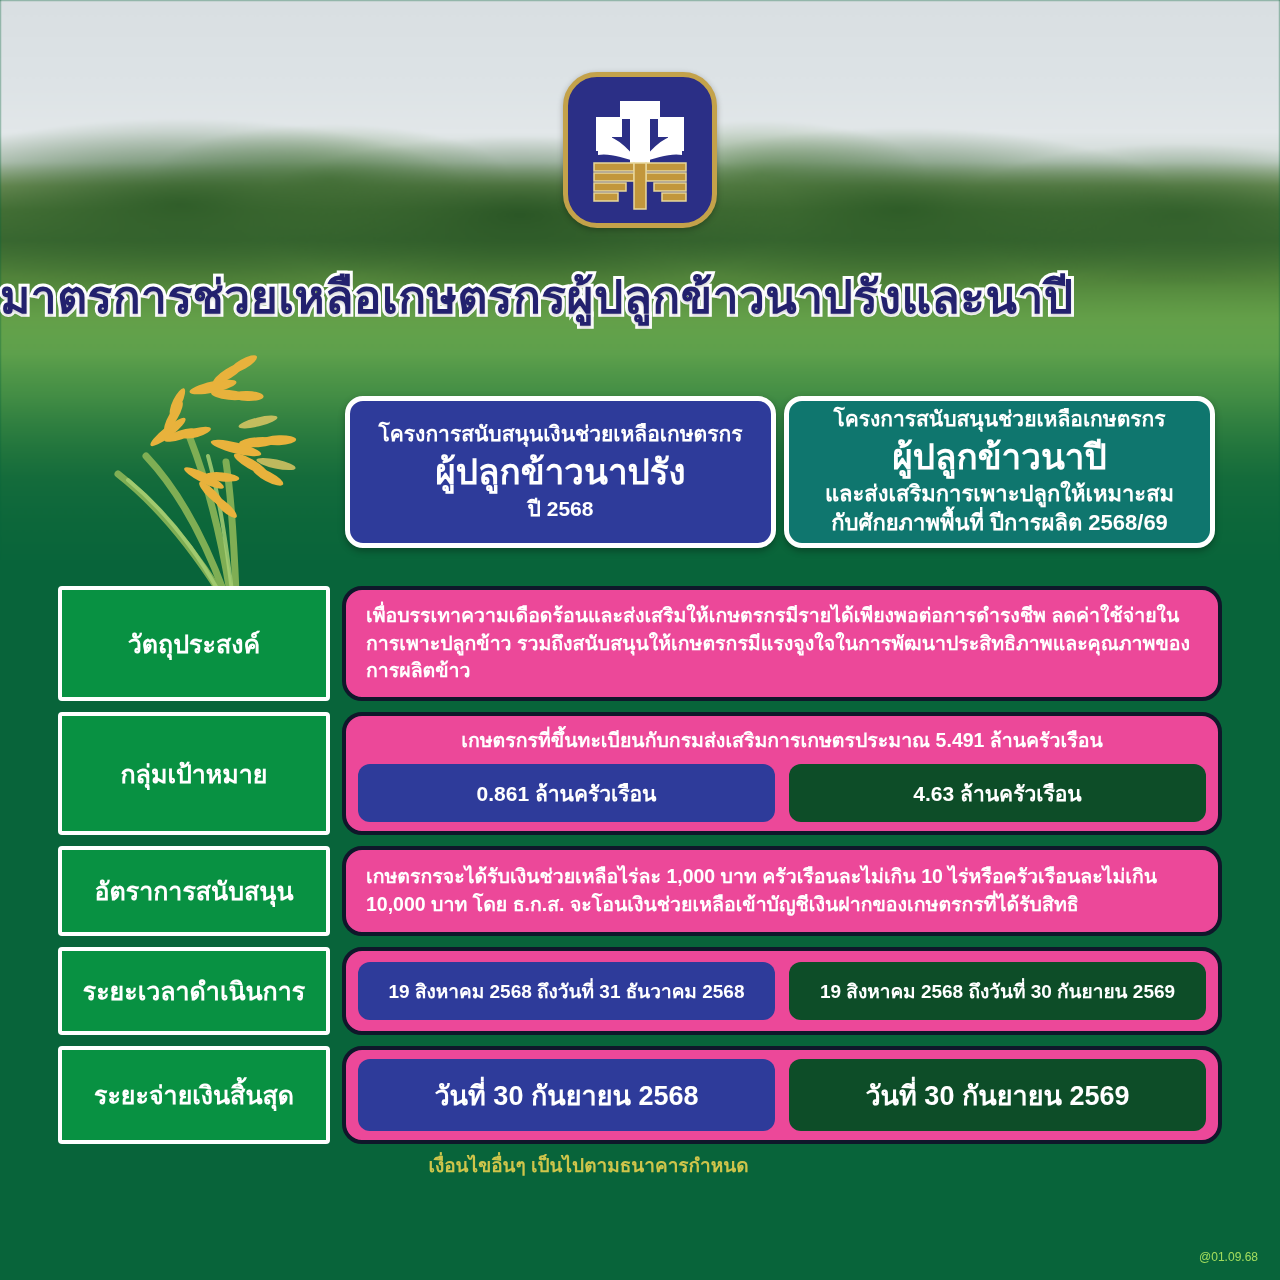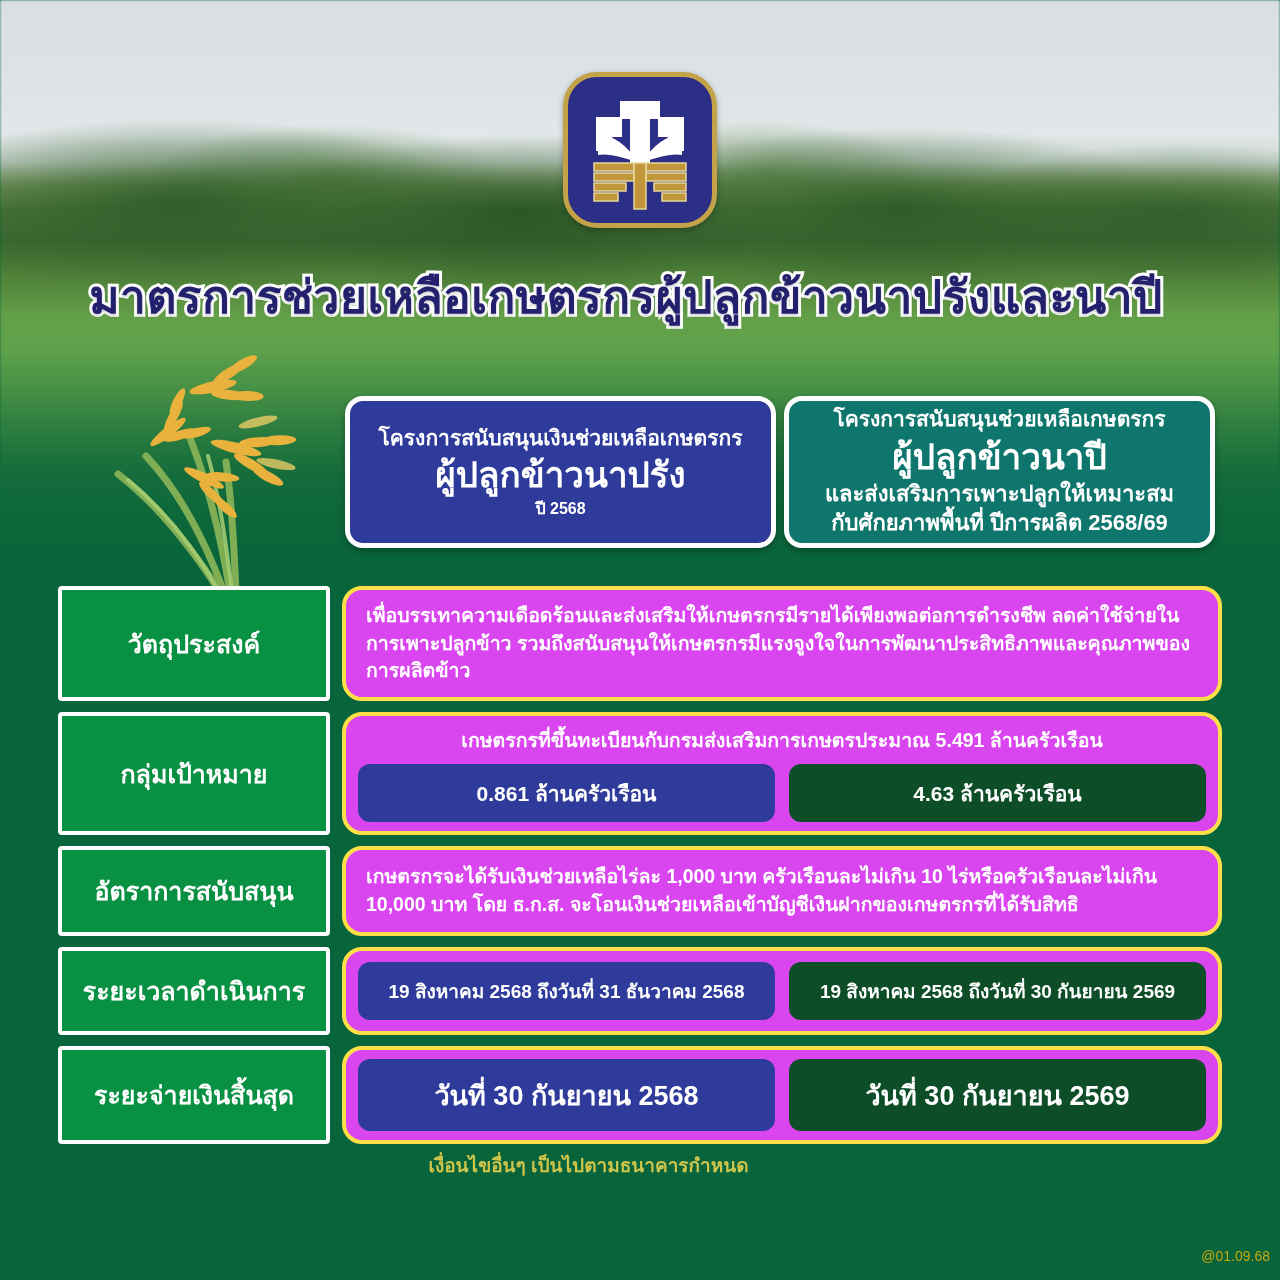--- a/index.html
+++ b/index.html
@@ -77,21 +77,20 @@
     position: relative;
     overflow: hidden;
     box-shadow: 0 2px 6px rgba(0,0,0,.28);
   }
 
   
   .main-title {
     position: absolute;
     left: 0; top: 260px;
     width: 1252px;
-    text-align: center;
     font-size: 46px;
     font-weight: bold;
     letter-spacing: .5px;
     color: #23216e;
     -webkit-text-stroke: 6px #ffffff;
     paint-order: stroke fill;
     text-shadow: 0 2px 3px rgba(0,0,0,.18);
     white-space: nowrap;
   }
 
@@ -122,21 +121,21 @@
     justify-content: center;
     text-align: center;
     padding: 8px 14px;
     box-shadow: 0 3px 7px rgba(0,0,0,.3);
   }
   .prog-card.navy { background: #2e3b9a; }
   .prog-card.dgreen { background: #0f766e; }
   .pc-lead   { font-size: 21px; font-weight: bold; line-height: 1.25; }
   .pc-main   { font-size: 35px; font-weight: bold; line-height: 1.25; margin: 2px 0; }
   .pc-sub    { font-size: 22px; font-weight: bold; line-height: 1.3; }
-  .pc-year   { font-size: 16px; font-weight: bold; line-height: 1.3; }
+  .pc-year   { font-size: 21px; font-weight: bold; line-height: 1.3; }
 
   
   .table {
     position: absolute;
     left: 58px; top: 586px;
     width: 1164px;
   }
   .trow {
     display: flex;
     gap: 12px;
@@ -152,22 +151,22 @@
     font-size: 25px;
     font-weight: bold;
     display: flex;
     align-items: center;
     justify-content: center;
     text-align: center;
     padding: 6px 8px;
   }
   .tbody {
     flex: 1;
-    background: #d946ef;
-    border: 4px solid #fde047;
+    background: #ec4899;
+    border: 4px solid #0f172a;
     border-radius: 20px;
     color: #ffffff;
     padding: 12px 20px;
     display: flex;
     flex-direction: column;
     justify-content: center;
   }
   .tbody.pad-tight { padding: 9px 12px; }
 
   .paragraph {
@@ -231,23 +230,23 @@
     color: #cfc54b;
     margin-bottom: 14px;
   }
   .foot-contact {
     font-size: 30px;
     font-weight: bold;
     color: #ffffff;
   }
   .watermark {
     position: absolute;
-    right: 10px; bottom: 16px;
-    font-size: 14px;
-    color: #eab308;
+    right: 22px; bottom: 16px;
+    font-size: 12px;
+    color: #bef264;
     opacity: .85;
     font-family: "Liberation Sans", sans-serif;
   }
 </style>
 </head>
 <body>
 
 <div id="poster">
 
   <div class="bg-photo"></div>

